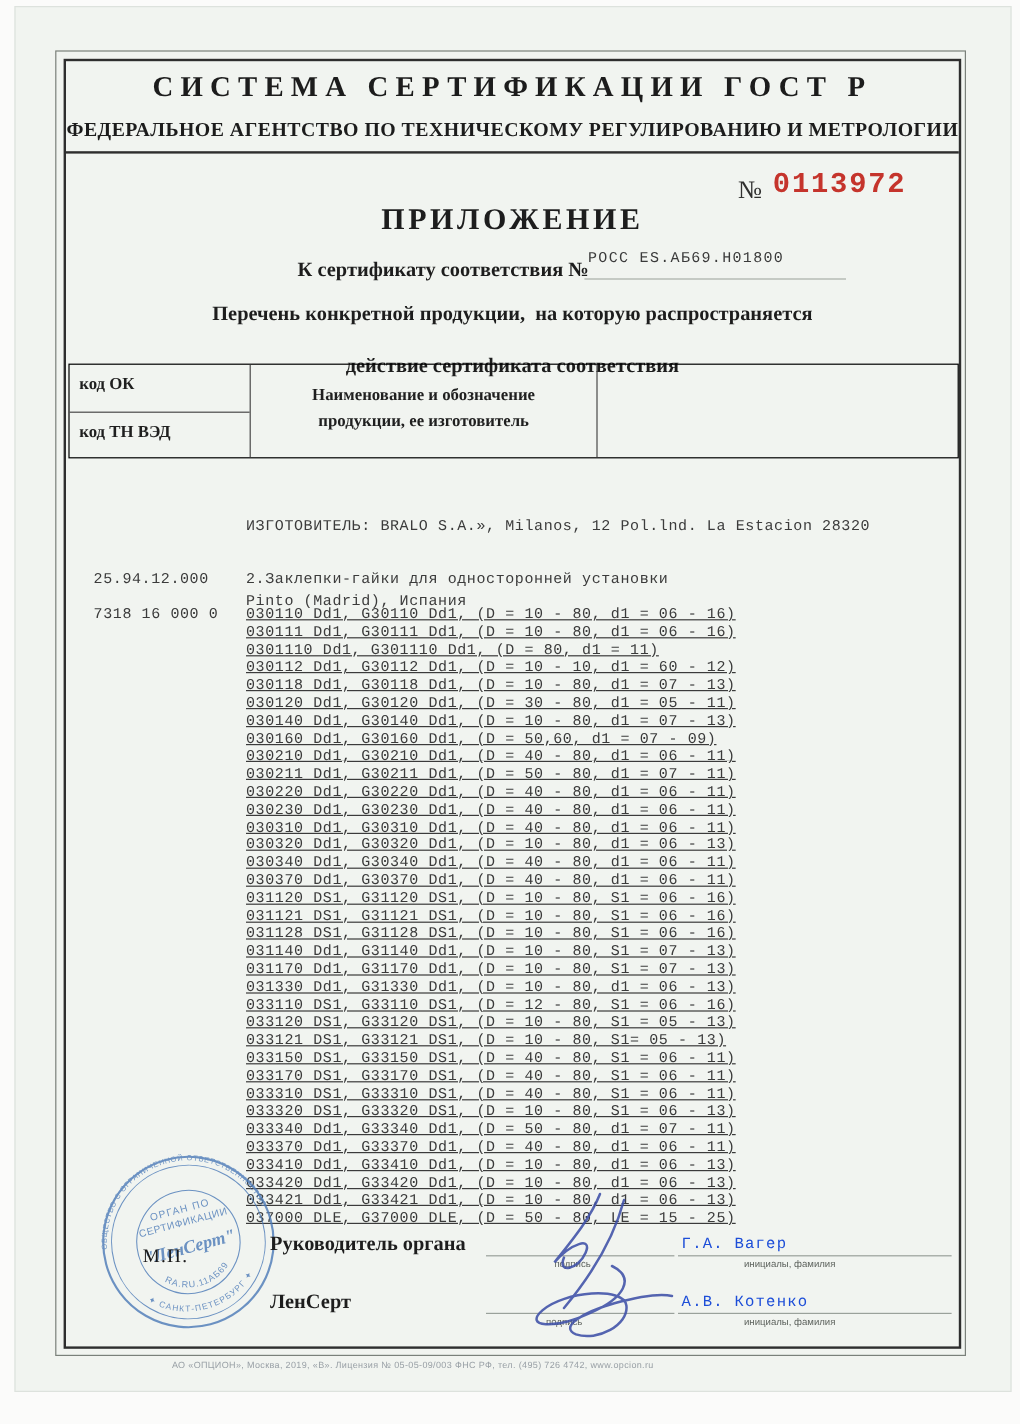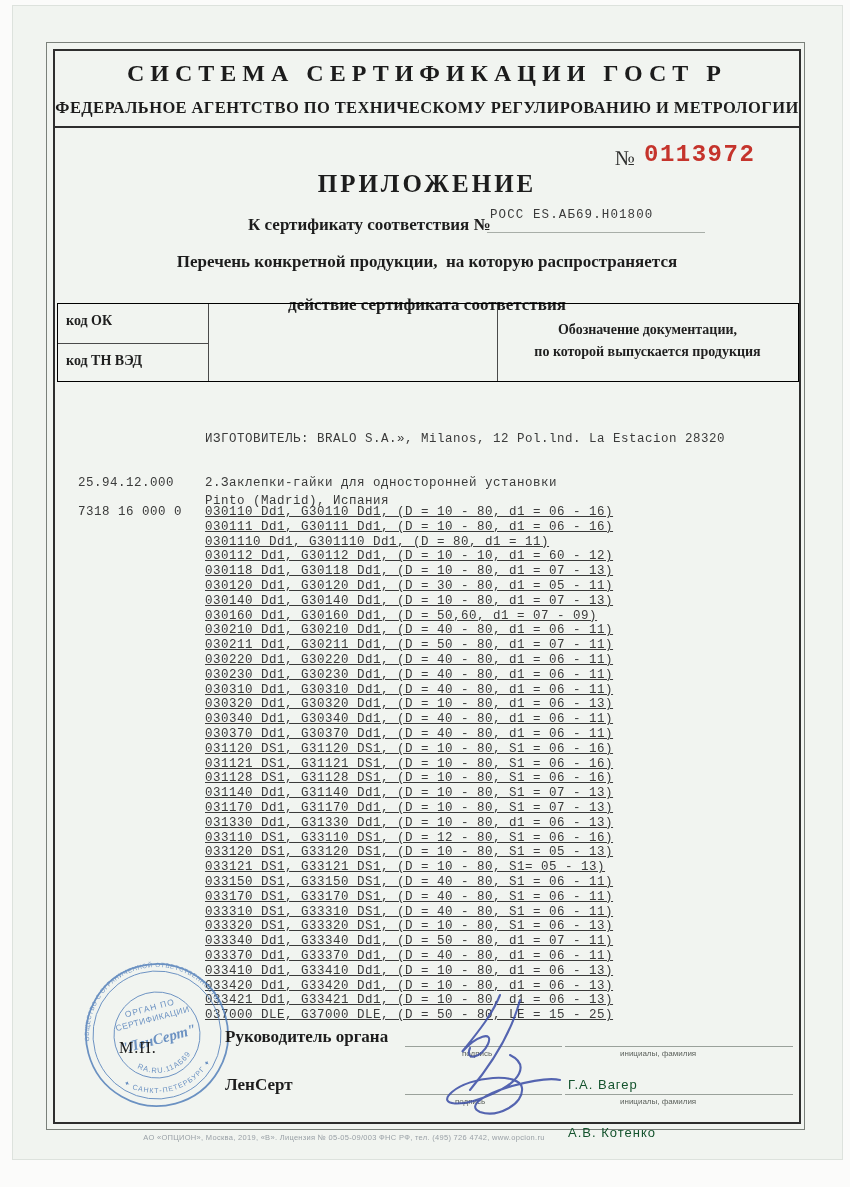--- a/index.html
+++ b/index.html
@@ -50,21 +50,21 @@
   .sig-line{border-top:1px solid #9aa19b;}
   .l1a{left:405px;top:1046px;width:157px;}
   .l1b{left:565px;top:1046px;width:228px;}
   .l2a{left:405px;top:1094px;width:157px;}
   .l2b{left:565px;top:1094px;width:228px;}
   .caption{font-family:"Liberation Sans", sans-serif;font-size:8px;color:#5d625d;}
   .cap-sig1{left:462px;top:1049px;}
   .cap-name1{left:620px;top:1049px;}
   .cap-sig2{left:455px;top:1097px;}
   .cap-name2{left:620px;top:1097px;}
-  .sig-name{font-family:Liberation Sans, sans-serif;font-size:13px;letter-spacing:1px;color:#14532d;white-space:pre;margin-top:48px;}
+  .sig-name{font-family:Liberation Mono, monospace;font-size:13px;letter-spacing:1px;color:#1d4ed8;white-space:pre;}
   .n1{left:568px;top:1029px;}
   .n2{left:568px;top:1077px;}
   .mp{left:119px;top:1039px;font-size:16px;color:#1a1a1a;letter-spacing:1px;}
   
   .stamp-svg{left:72px;top:950px;}
   .autograph-svg{left:410px;top:985px;}
   
   .imprint{left:12px;top:1133px;width:664px;text-align:center;font-family:"Liberation Sans", sans-serif;font-size:7.5px;color:#99a0a6;letter-spacing:.3px;}
 </style>
 </head>
@@ -89,23 +89,23 @@
 
 <div class="abs subtitle1">Перечень конкретной продукции,  на которую распространяется</div>
 <div class="abs subtitle2">действие сертификата соответствия</div>
 
 <div class="abs tbl">
   <div class="abs tbl-v1"></div>
   <div class="abs tbl-v2"></div>
   <div class="abs tbl-h1"></div>
   <div class="abs tbl-cell c-ok">код ОК</div>
   <div class="abs tbl-cell c-tnved">код ТН ВЭД</div>
-  <div class="abs tbl-cell c-right">
-    <span>Обозначение документации,</span><br>
-    <span>по которой выпускается продукция</span>
+  <div class="abs tbl-cell c-mid">
+    <span>Наименование и обозначение</span><br>
+    <span>продукции, ее изготовитель</span>
   </div>
 </div>
 
 <div class="abs mono manufacturer">
   <div>ИЗГОТОВИТЕЛЬ: BRALO S.A.», Milanos, 12 Pol.lnd. La Estacion 28320</div>
   <div>Pinto (Madrid), Испания</div>
 </div>
 
 <div class="abs mono ok-code">25.94.12.000</div>
 <div class="abs mono product-name">2.Заклепки-гайки для односторонней установки</div>

